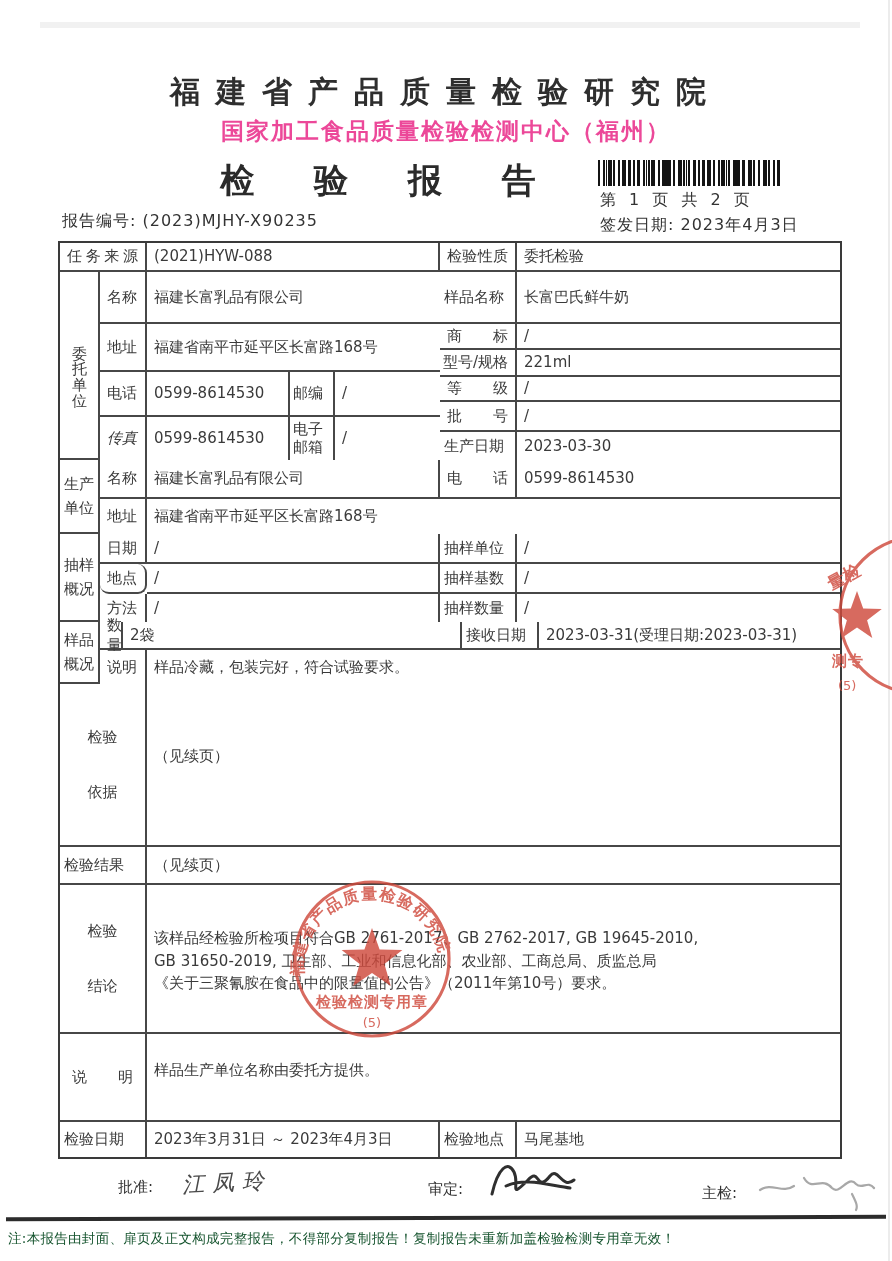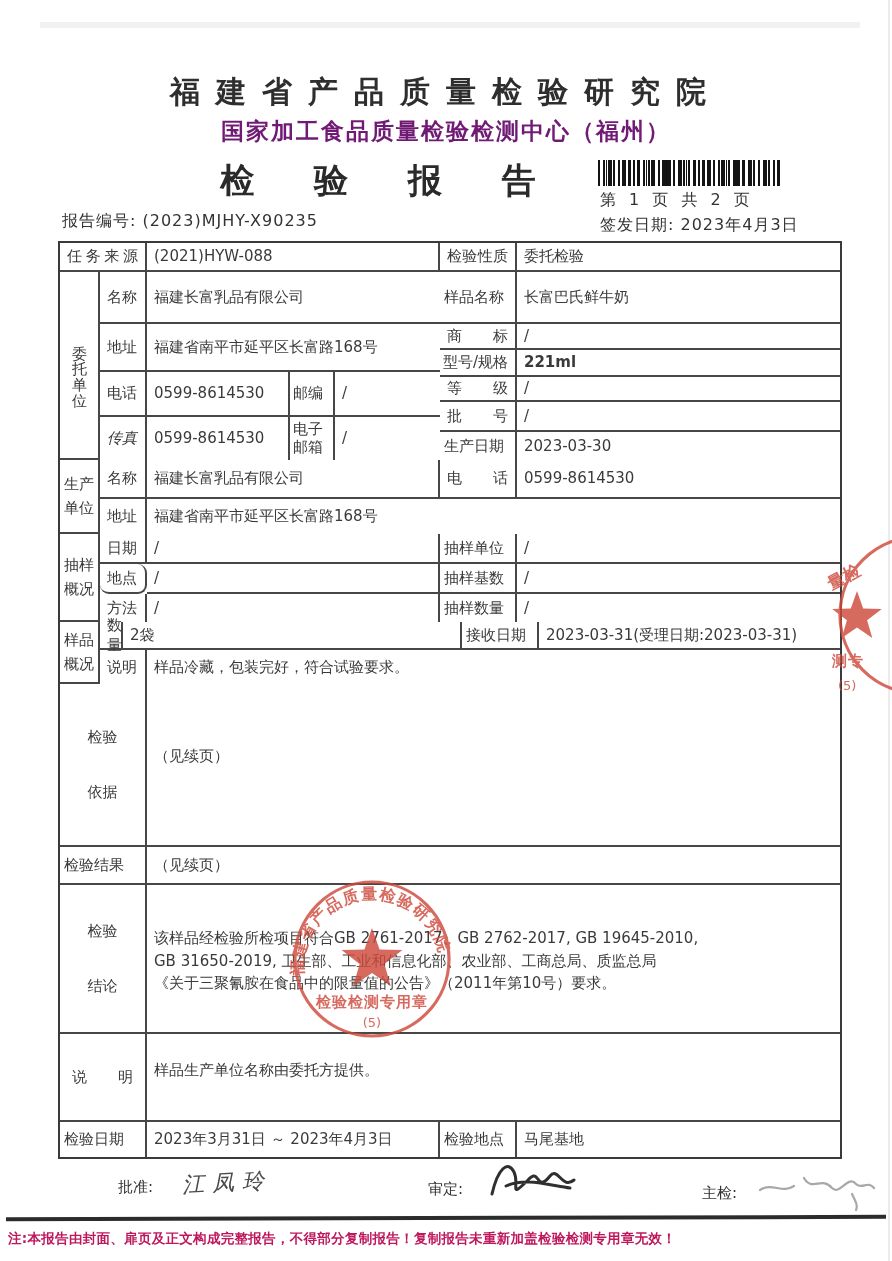--- a/index.html
+++ b/index.html
@@ -6,21 +6,21 @@
   .page{position:relative;width:892px;height:1261px;background:#ffffff;overflow:hidden;
         font-family:"DejaVu Sans","Liberation Sans",sans-serif;color:#383838;}
   
   .streak{position:absolute;left:40px;top:22px;width:820px;height:6px;background:#f1f1f1;}
   .edge-line{position:absolute;right:2px;top:0;width:2px;height:100%;background:#ececec;}
 
   
   .org-title{position:absolute;left:0;top:72px;width:892px;text-align:center;
              font-size:30px;font-weight:bold;letter-spacing:16px;color:#2e2e2e;}
   .center-title{position:absolute;left:0;top:116px;width:892px;text-align:center;
-             font-size:23px;font-weight:bold;letter-spacing:2px;color:#701a75;}
+             font-size:23px;font-weight:bold;letter-spacing:2px;color:#ec4899;}
   .report-title{position:absolute;left:0;top:158px;width:780px;text-align:center;
              font-size:34px;font-weight:bold;letter-spacing:24px;color:#2a2a2a;}
   .barcode{position:absolute;left:598px;top:160px;width:184px;height:26px;
            background:
              repeating-linear-gradient(90deg,#141414 0 2px,transparent 2px 5px),
              repeating-linear-gradient(90deg,#141414 0 1px,transparent 1px 8px),
              repeating-linear-gradient(90deg,transparent 0 11px,#141414 11px 14px);}
   .page-info{position:absolute;left:600px;top:190px;font-size:16px;letter-spacing:4px;color:#333;}
   .issue-date{position:absolute;left:600px;top:215px;font-size:16px;letter-spacing:1px;color:#333;}
   .report-no{position:absolute;left:62px;top:211px;font-size:16px;letter-spacing:1px;color:#333;}
@@ -45,22 +45,22 @@
 
   
   .sig-label{position:absolute;font-size:15px;color:#333;}
   .sig-name{position:absolute;font-size:22px;color:#4a4a4a;transform:rotate(-3deg);
             letter-spacing:8px;font-style:italic;}
   .sig-svg{position:absolute;}
 
   
   .thick-line{position:absolute;left:6px;top:1216px;width:880px;height:4px;background:#2c2c2c;
               transform:rotate(-0.15deg);}
-  .foot-note{position:absolute;left:8px;top:1230px;width:870px;font-size:13.5px;font-weight:bold;
-             color:#be185d;letter-spacing:0.3px;}
+  .foot-note{position:absolute;left:8px;top:1230px;width:870px;font-size:13.5px;font-weight:normal;
+             color:#14532d;letter-spacing:0.3px;}
 
   .stamp{position:absolute;opacity:0.82;}
 </style>
 </head>
 <body>
 
 <div class="page">
 
   <div class="streak"></div>
   <div class="edge-line"></div>
@@ -118,21 +118,21 @@
           <div class="c" style="flex:1;height:52px;">长富巴氏鲜牛奶</div>
         </div>
         <div class="row">
           <div class="c sp" style="width:77px;height:26px;">
               <span class="full">商标</span>
             </div>
           <div class="c" style="flex:1;height:26px;">/</div>
         </div>
         <div class="row">
           <div class="c" style="width:77px;height:27px;padding:0 3px;">型号/规格</div>
-          <div class="c" style="flex:1;height:27px;font-weight:bold;">221ml</div>
+          <div class="c" style="flex:1;height:27px;">221ml</div>
         </div>
         <div class="row">
           <div class="c sp" style="width:77px;height:25px;">
               <span class="full">等级</span>
             </div>
           <div class="c" style="flex:1;height:25px;">/</div>
         </div>
         <div class="row">
           <div class="c sp" style="width:77px;height:30px;">
               <span class="full">批号</span>

